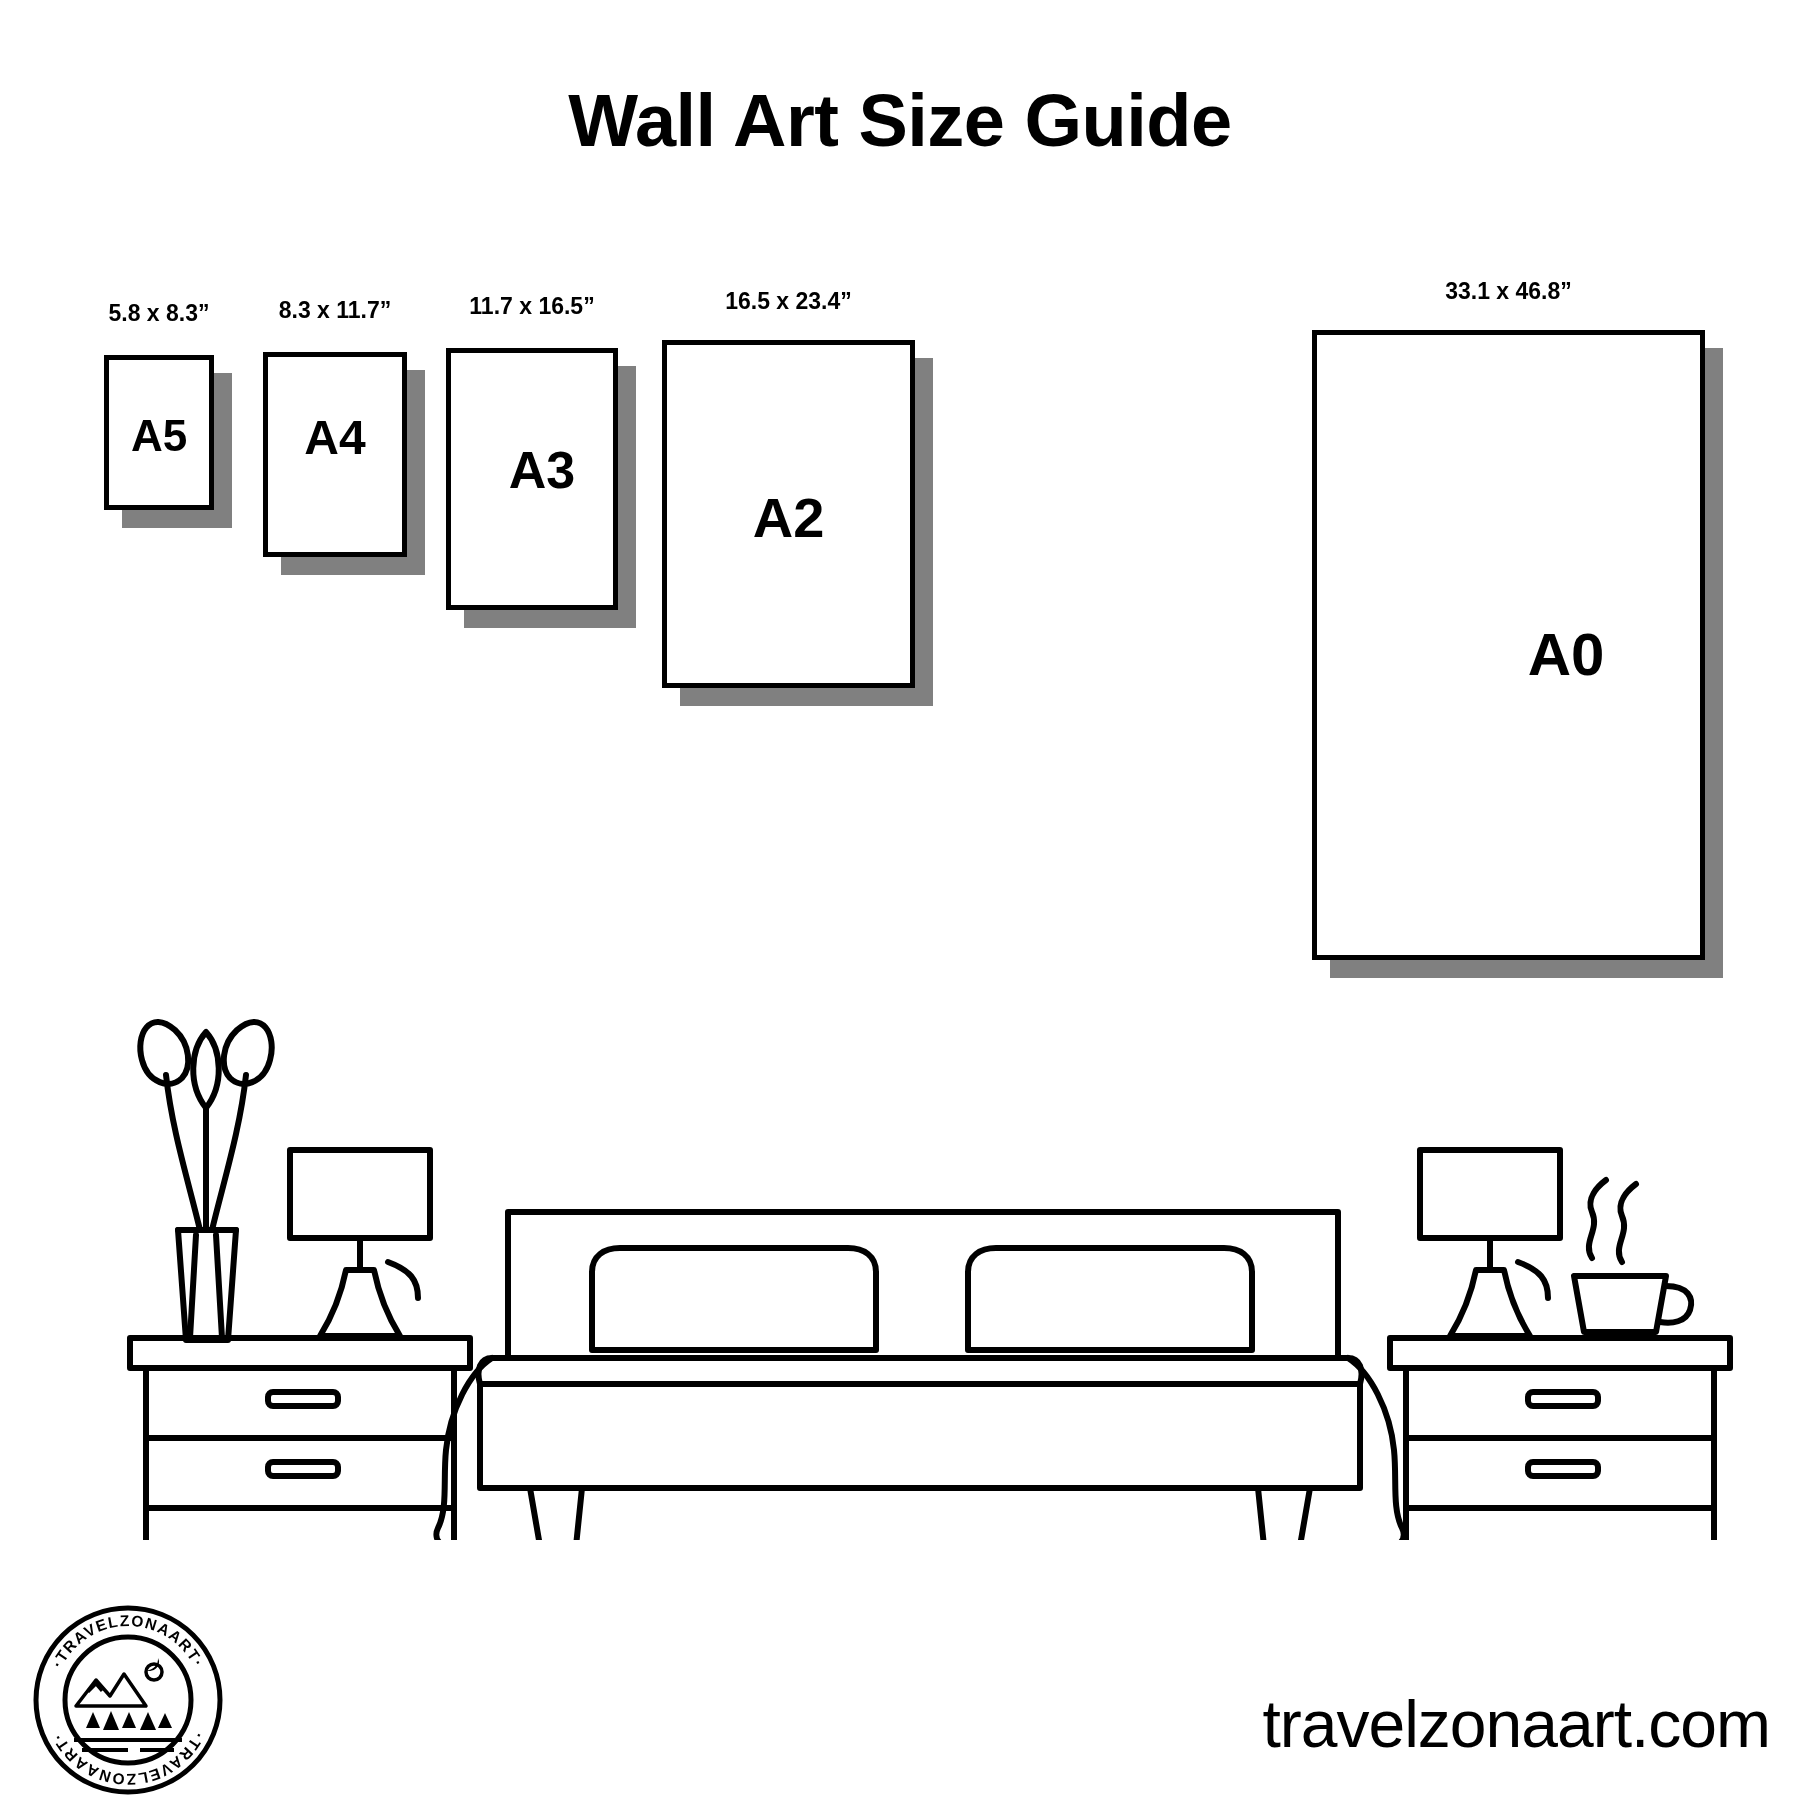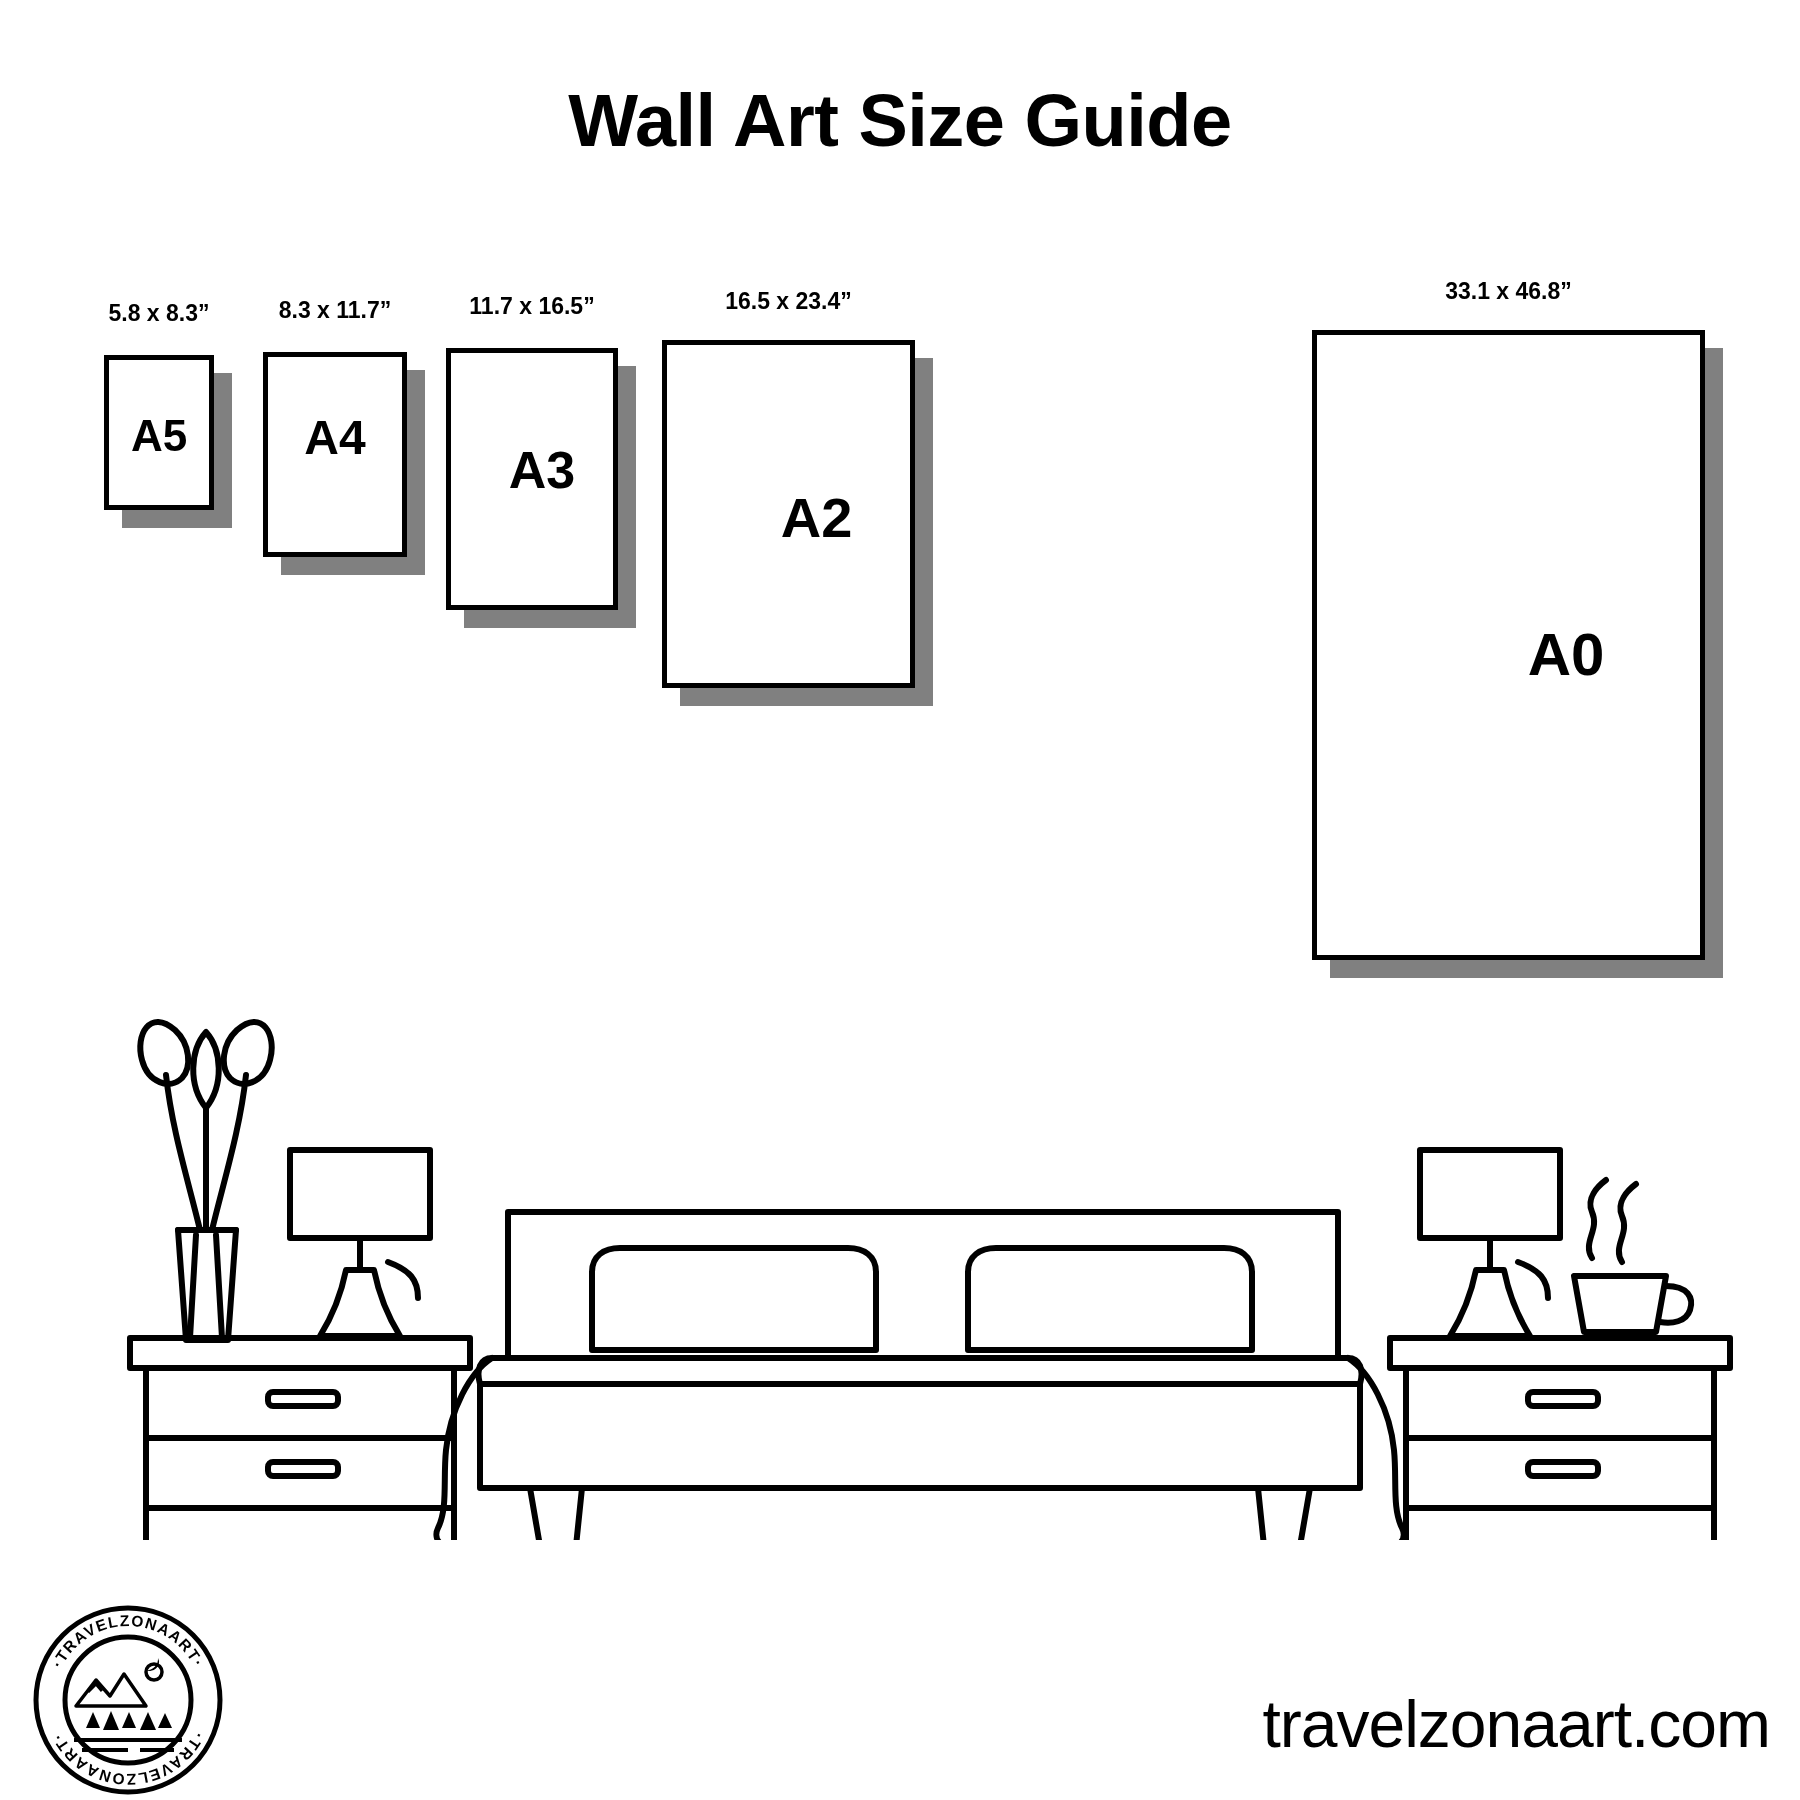--- a/index.html
+++ b/index.html
@@ -119,21 +119,21 @@
     <div class="frame-group" style="left: 386px; top: 0px; width: 292px; height: 1030px;">
       <div class="frame-label" style="top: 293px; left: 0px;">11.7 x 16.5”</div>
       <div class="frame-shadow" style="left: 78px; top: 366px; width: 172px; height: 262px;"></div>
       <div class="frame-box" style="left: 60px; top: 348px; width: 172px; height: 262px;"></div>
       <div class="frame-name" style="top: 440px; left: 60px; width: 192px; font-size: 52px;">A3</div>
     </div>
     <div class="frame-group" style="left: 602px; top: 0px; width: 373px; height: 1030px;">
       <div class="frame-label" style="top: 288px; left: 0px;">16.5 x 23.4”</div>
       <div class="frame-shadow" style="left: 78px; top: 358px; width: 253px; height: 348px;"></div>
       <div class="frame-box" style="left: 60px; top: 340px; width: 253px; height: 348px;"></div>
-      <div class="frame-name" style="top: 485px; left: 60px; width: 253px; font-size: 56px; margin-left: 28px;">A2</div>
+      <div class="frame-name" style="top: 485px; left: 60px; width: 253px; font-size: 56px;">A2</div>
     </div>
     <div class="frame-group" style="left: 1252px; top: 0px; width: 513px; height: 1030px;">
       <div class="frame-label" style="top: 278px; left: 0px;">33.1 x 46.8”</div>
       <div class="frame-shadow" style="left: 78px; top: 348px; width: 393px; height: 630px;"></div>
       <div class="frame-box" style="left: 60px; top: 330px; width: 393px; height: 630px;"></div>
       <div class="frame-name" style="top: 620px; left: 60px; width: 436px; font-size: 60px; padding-left: 36px;">A0</div>
     </div>
   </div>
 
 <div id="scene">

